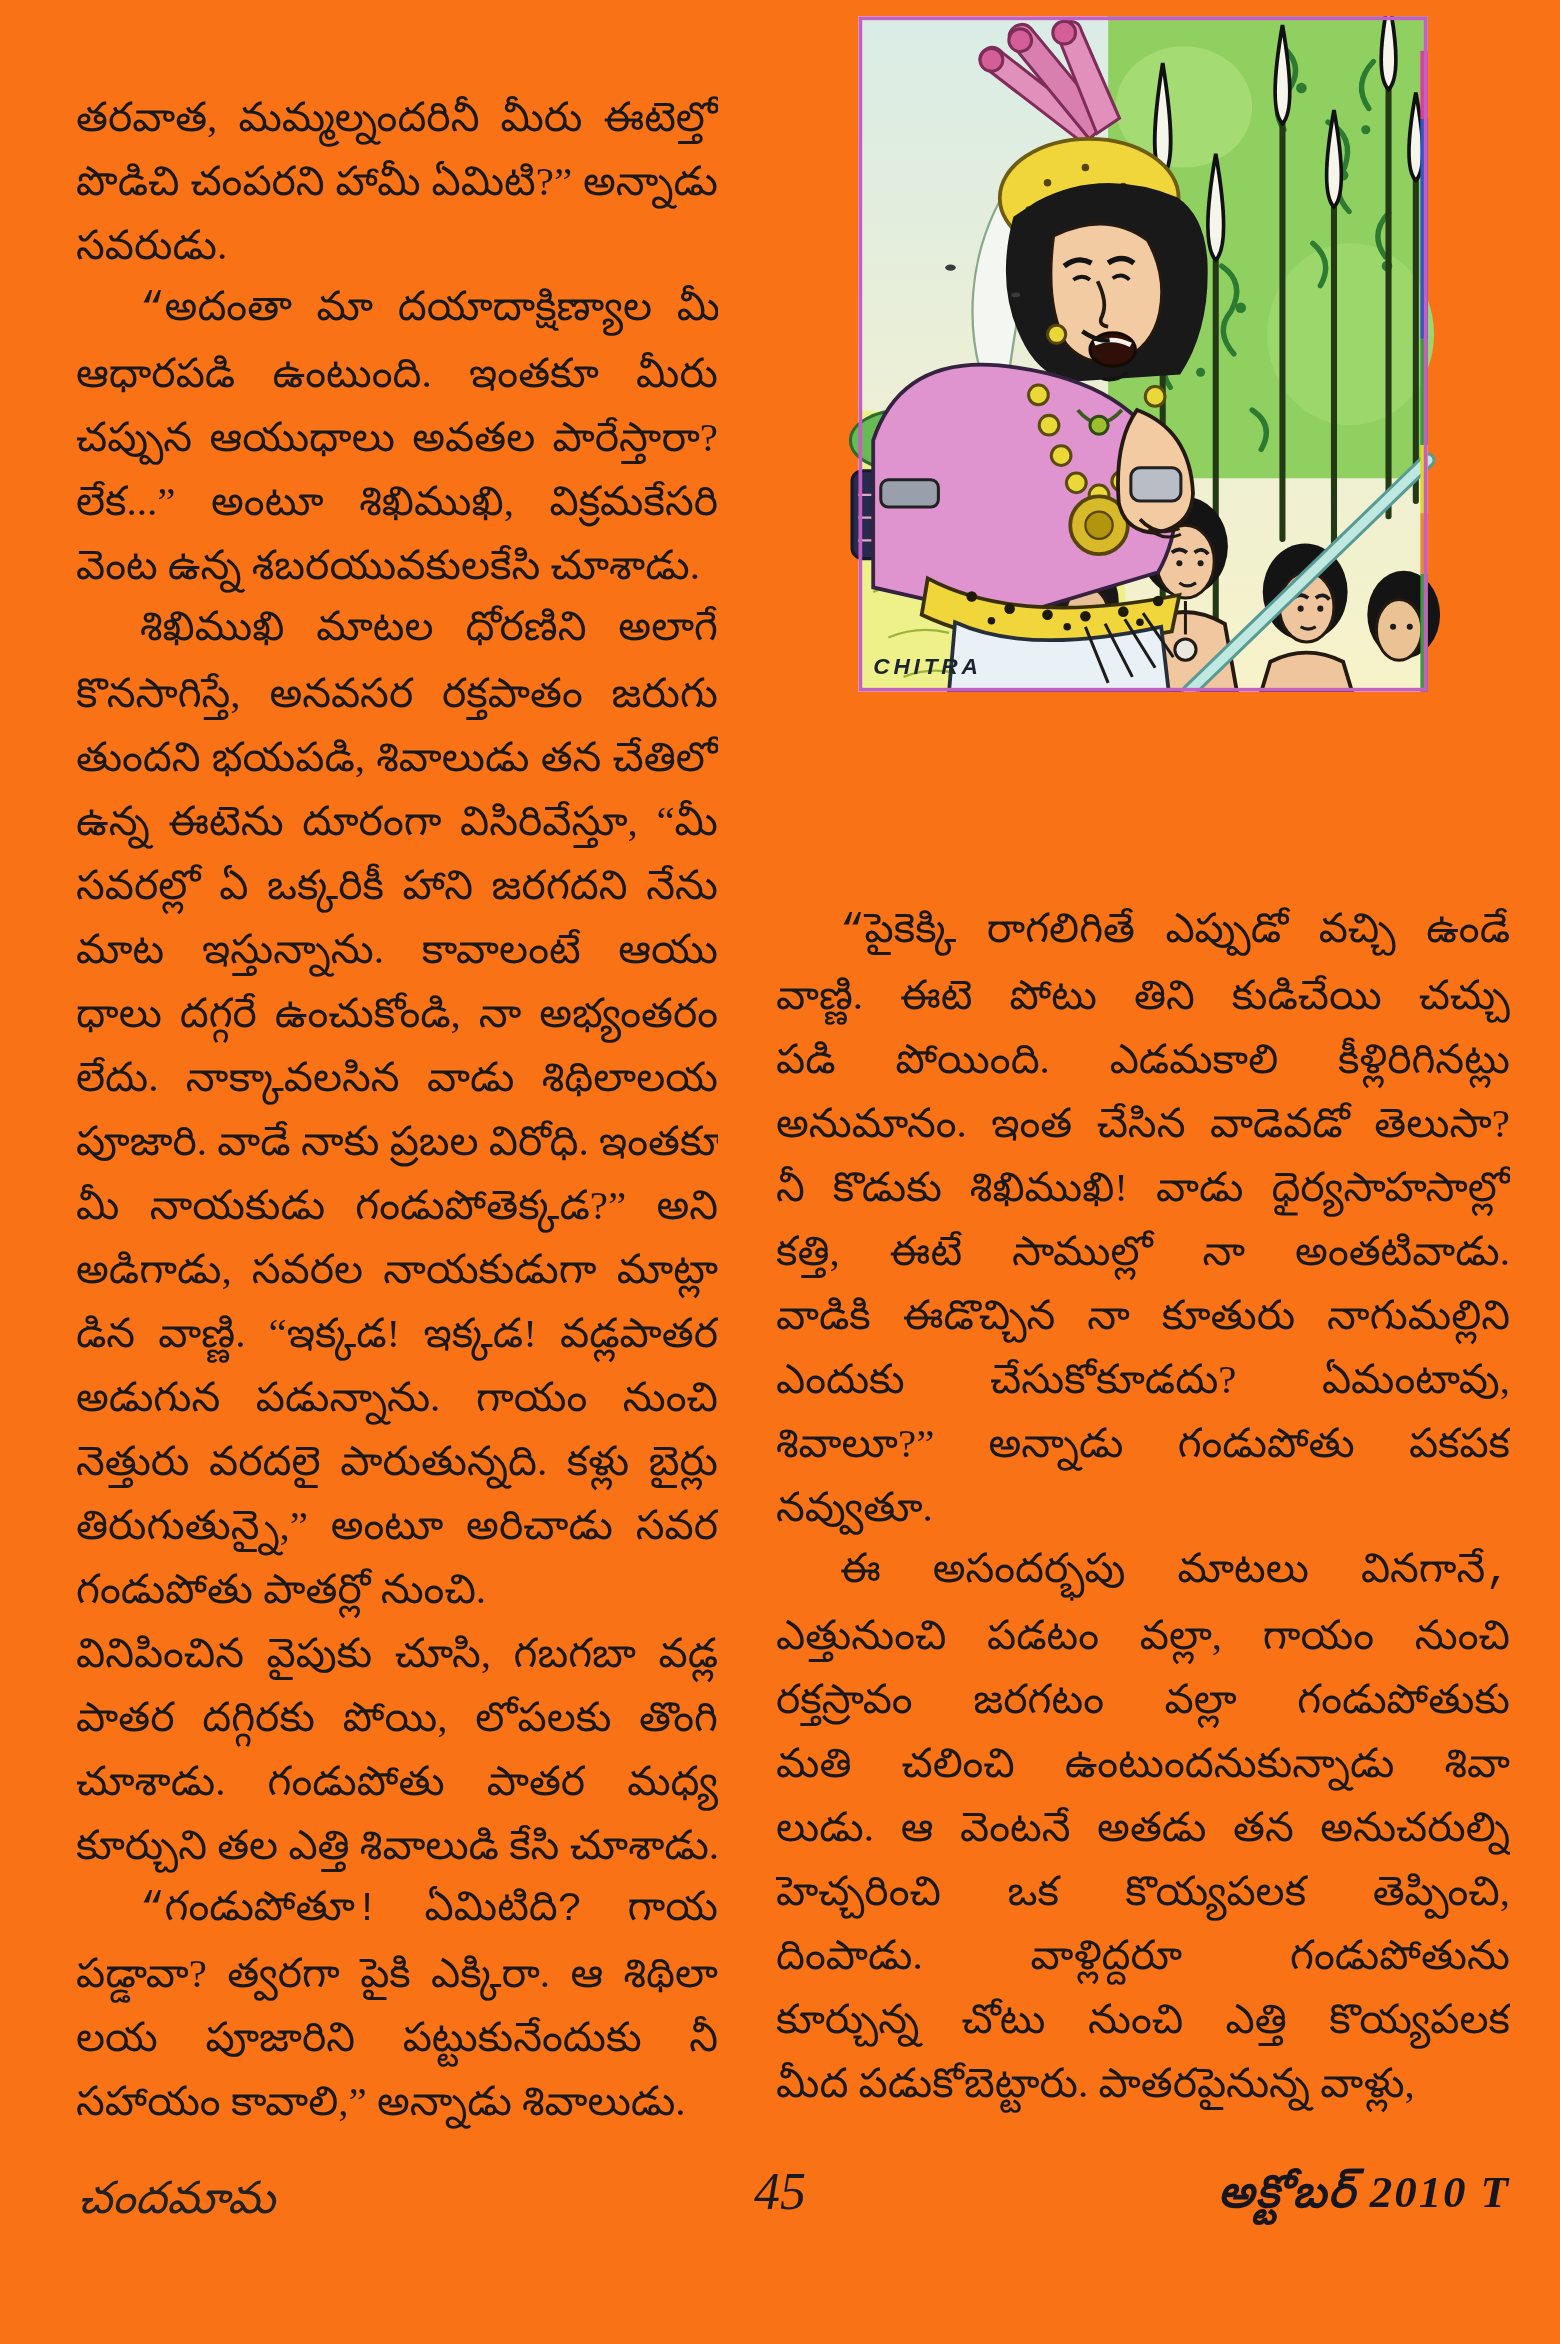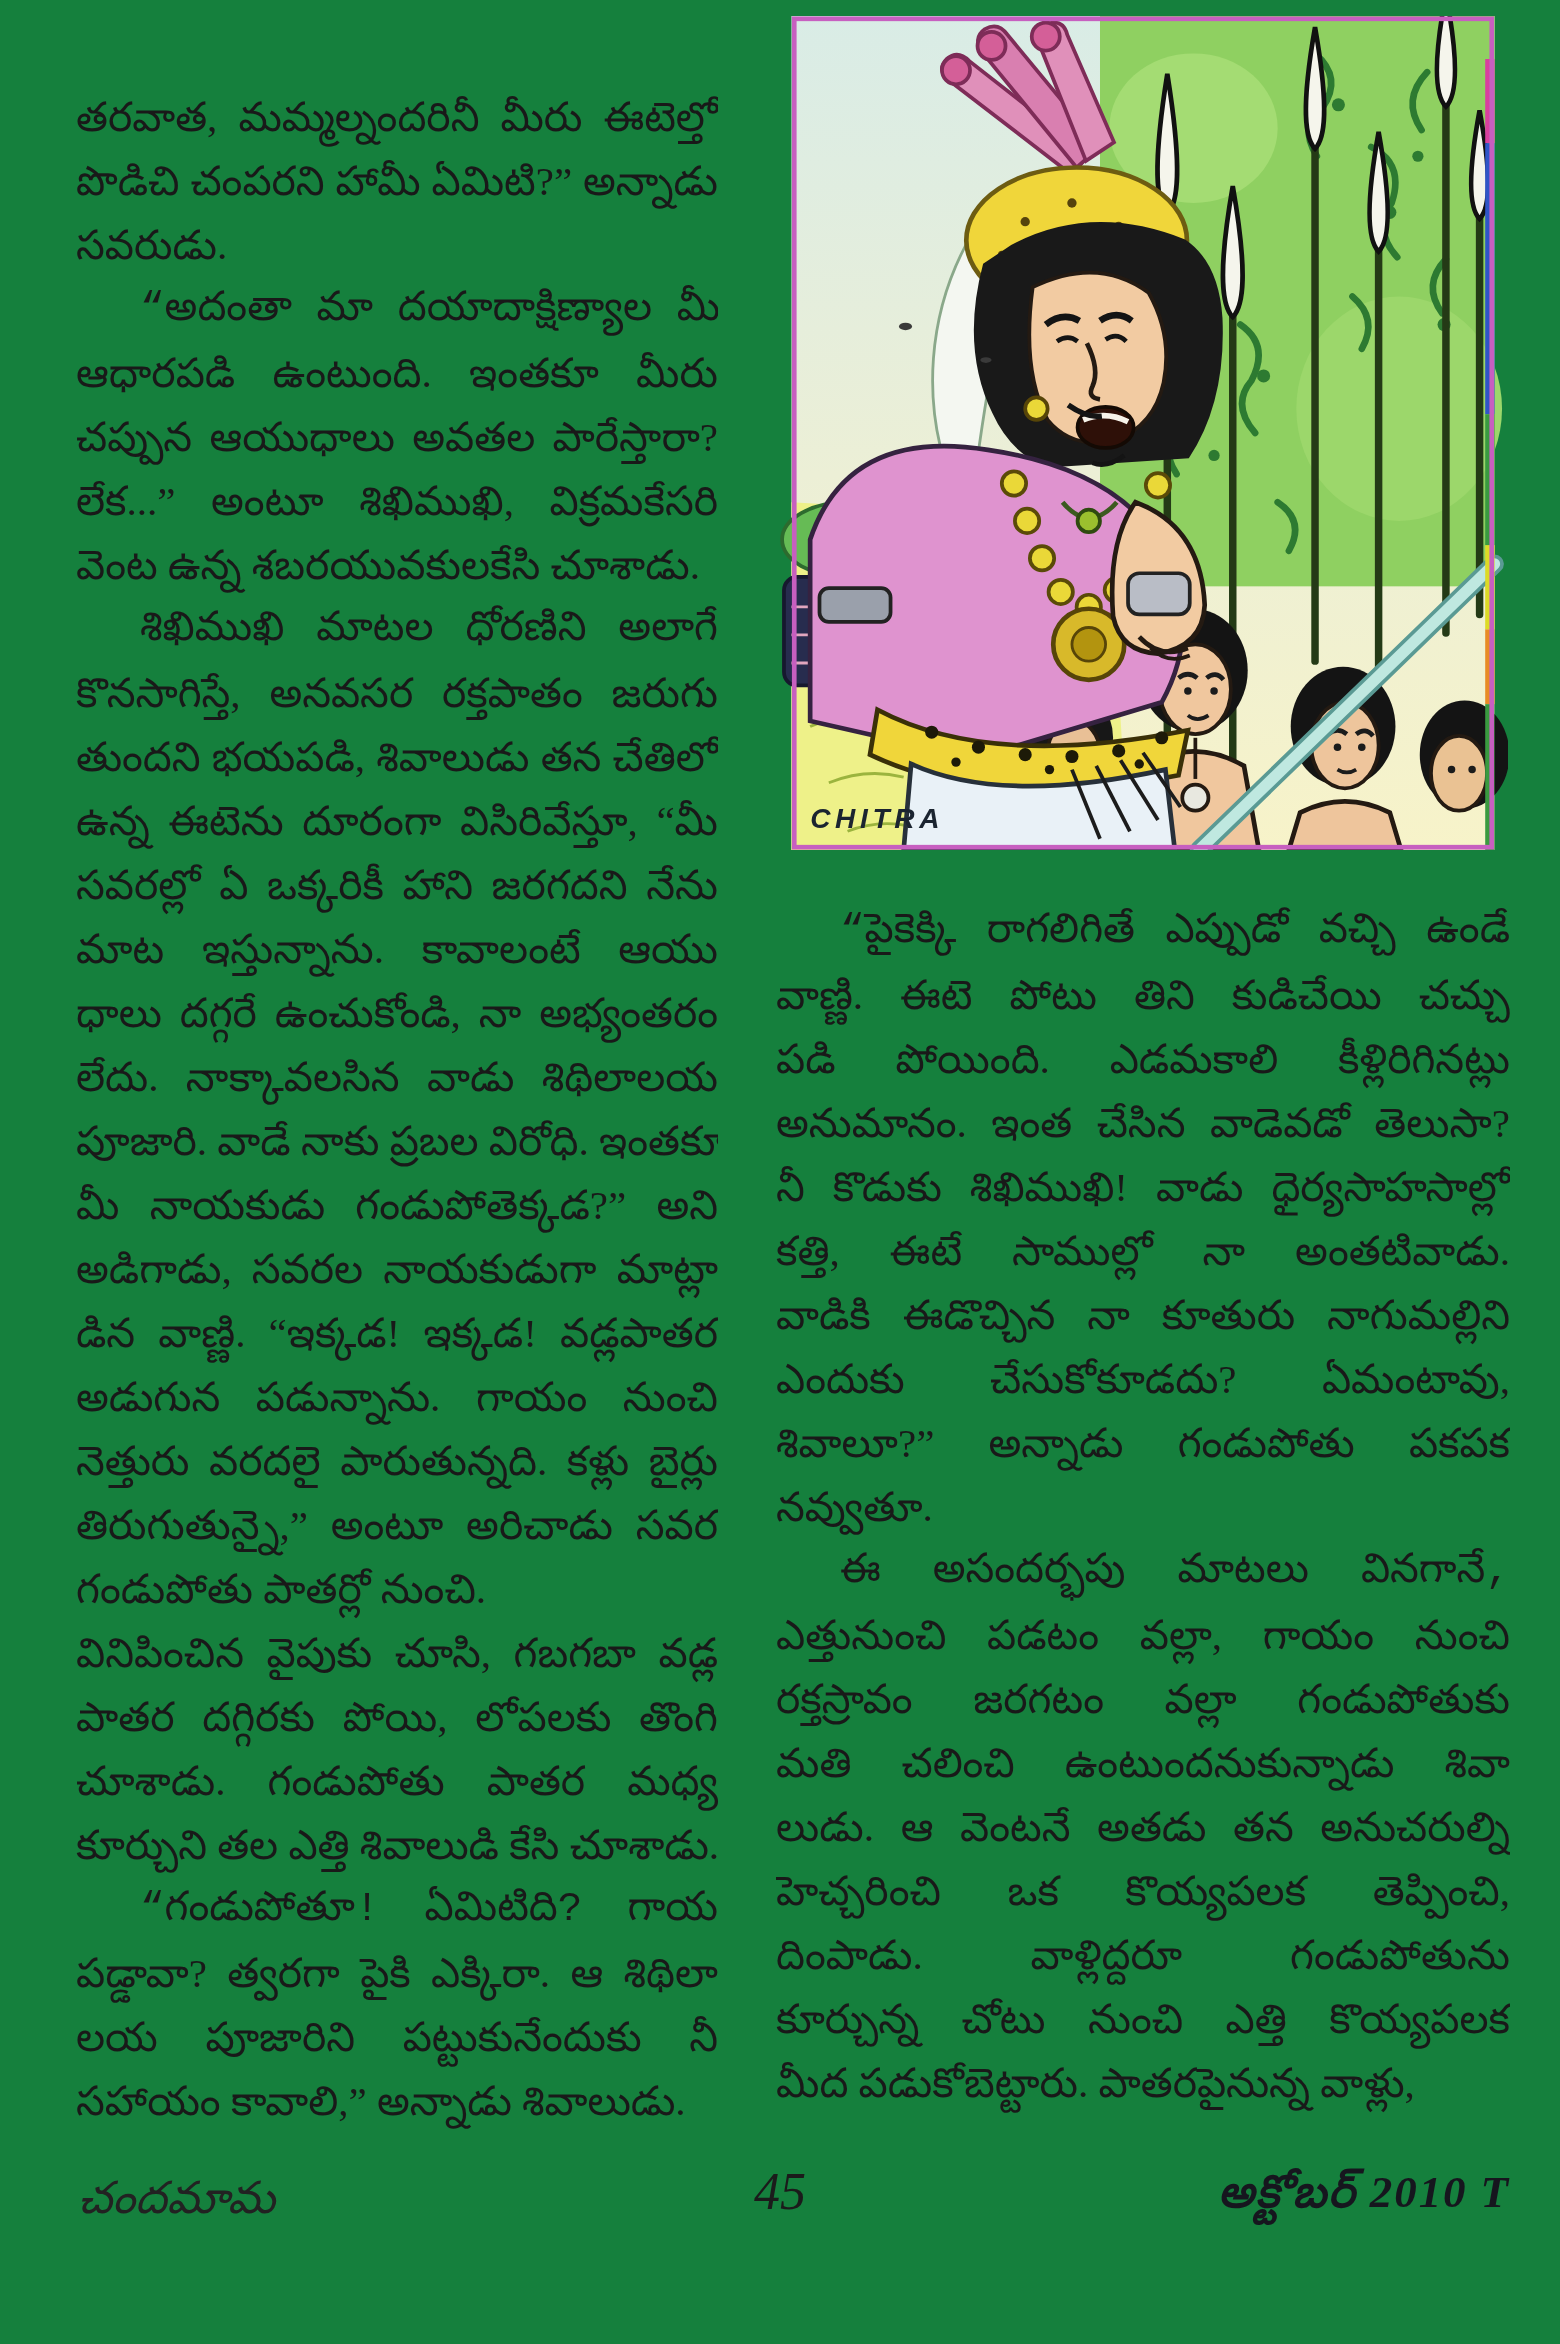--- a/index.html
+++ b/index.html
@@ -1,40 +1,40 @@
 <!DOCTYPE html>
 <html><head>
 <meta charset="utf-8">
 <style>
   html,body{margin:0;padding:0;background:#ffffff;}
   .page{
     position:relative;
     width:1560px;height:2344px;
-    background:#15803d;
+    background:#f97316;
     overflow:hidden;
     font-family:"Liberation Serif","DejaVu Serif",serif;
     color:#191919;
   }
   
   .col{position:absolute;font-size:41px;line-height:64px;}
   .left-col{left:76px;top:85px;width:642px;}
   .right-col{left:776px;top:899px;width:734px;}
   .para{margin:0;}
   .line{
     white-space:nowrap;
     text-align:justify;
     -moz-text-align-last:justify;
     text-align-last:justify;
     overflow:hidden;
   }
   .line.last{text-align-last:left;-moz-text-align-last:left;}
   .line.indent{padding-left:64px;font-family:Liberation Mono, monospace;}
   
   .illustration{
-    position:absolute;left:778px;top:15.5px;width:730px;height:834px;margin:0;
+    position:absolute;left:778px;top:15.5px;width:730px;height:676px;margin:0;
   }
   .illustration svg{display:block;width:100%;height:100%;}
   
   .footer{position:absolute;left:0;top:2162px;width:1560px;height:78px;font-style:italic;}
   .footer-magazine{position:absolute;left:78px;top:9.7px;font-size:45px;color:#222;}
   .footer-page-number{position:absolute;left:50%;transform:translateX(-50%);top:0px;font-size:52px;color:#1b1b1b;}
   .footer-issue{position:absolute;right:50px;top:3.9px;font-size:45px;font-weight:bold;color:#16161e;letter-spacing:1.9px;}
 </style>
 </head>
 <body>

